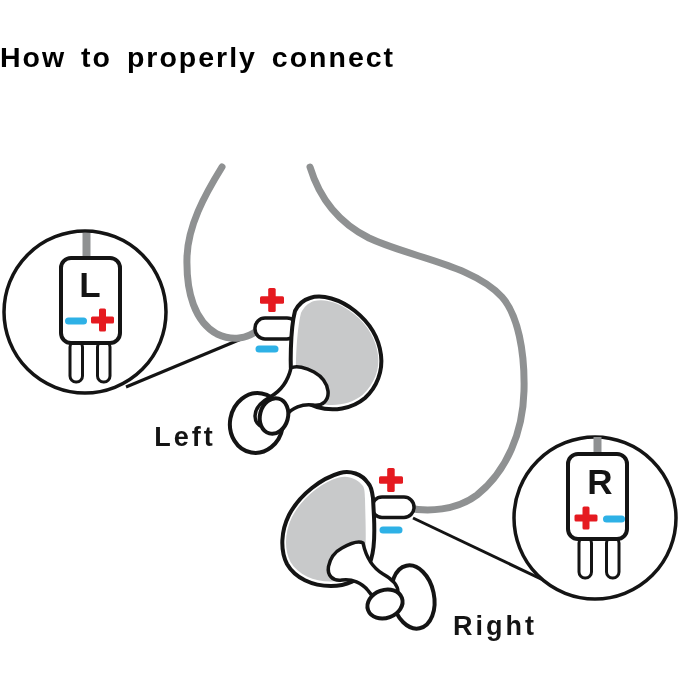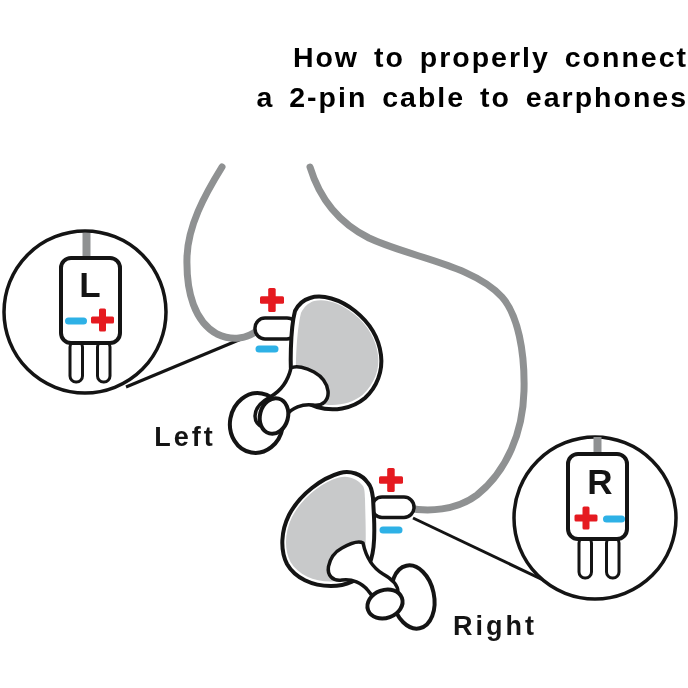--- a/index.html
+++ b/index.html
@@ -1,37 +1,36 @@
 <!DOCTYPE html>
 <html><head>
 <meta charset="utf-8">
 <style>
   html,body{margin:0;padding:0;background:#fff;}
   .stage{position:relative;width:688px;height:688px;background:#fff;overflow:hidden;
          font-family:"Liberation Sans",sans-serif;}
-  .title{position:absolute;top:37px;left:0;width:100%;text-align:right;color:#000;
+  .title{position:absolute;top:37px;left:0;width:100%;text-align:left;color:#000;
          font-weight:bold;font-size:28.5px;line-height:40px;letter-spacing:2px;word-spacing:5px;}
   svg{position:absolute;left:0;top:0;}
   .ln{fill:#ffffff;stroke:#141414;}
   .ln35{stroke-width:3.5;}
   .ln4{stroke-width:4;}
   .ln3{stroke-width:3;}
   .nofill{fill:none;}
   .svgtxt{font-family:"Liberation Sans",sans-serif;font-weight:bold;fill:#141414;}
   .lbl{font-size:27px;letter-spacing:3px;}
   .pinletter{font-size:35px;}
 </style>
 </head>
 <body>
 
 <div class="stage">
 
   <div class="title">
     <div>How to properly connect</div>
-    <div>a 2-pin cable to earphones</div>
   </div>
 
   <svg width="688" height="688" viewBox="0 0 688 688">
 
     <line x1="246" y1="337" x2="126" y2="387" class="nofill" stroke="#141414" stroke-width="3"></line>
     <line x1="413" y1="518" x2="560" y2="588" class="nofill" stroke="#141414" stroke-width="3"></line>
 
     <path d="M 222,167 C 204,196 188,226 187,257 C 186,293 195,322 217,334 C 232,341 247,339 258,330" class="nofill" stroke-width="7" stroke-linecap="round" stroke="#8f9192"></path>
     <path d="M 310,167 C 320,200 341,224 369,238 C 412,258 473,265 502,297 C 518,315 525,352 524,391 C 523,432 507,471 477,495 C 457,510 428,513 404,507" class="nofill" stroke-width="7" stroke-linecap="round" stroke="#8f9192"></path>
 

